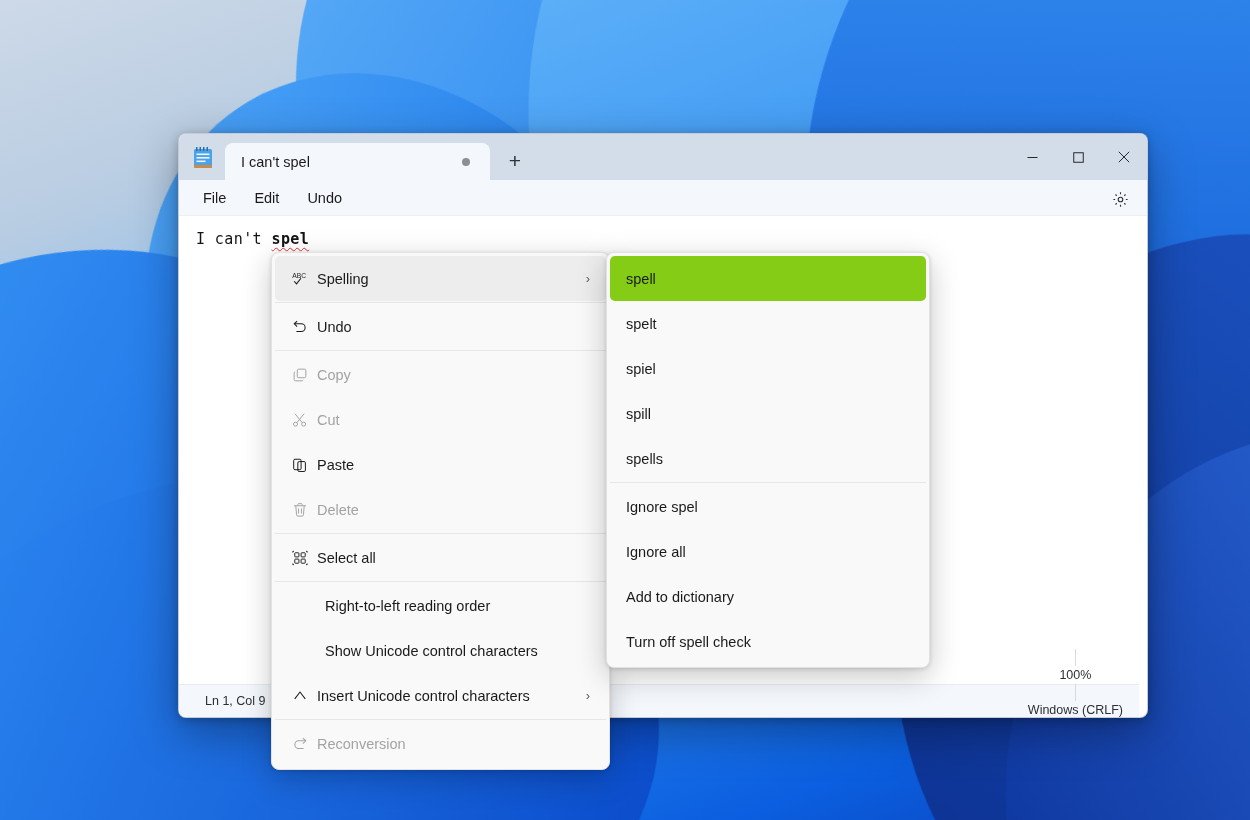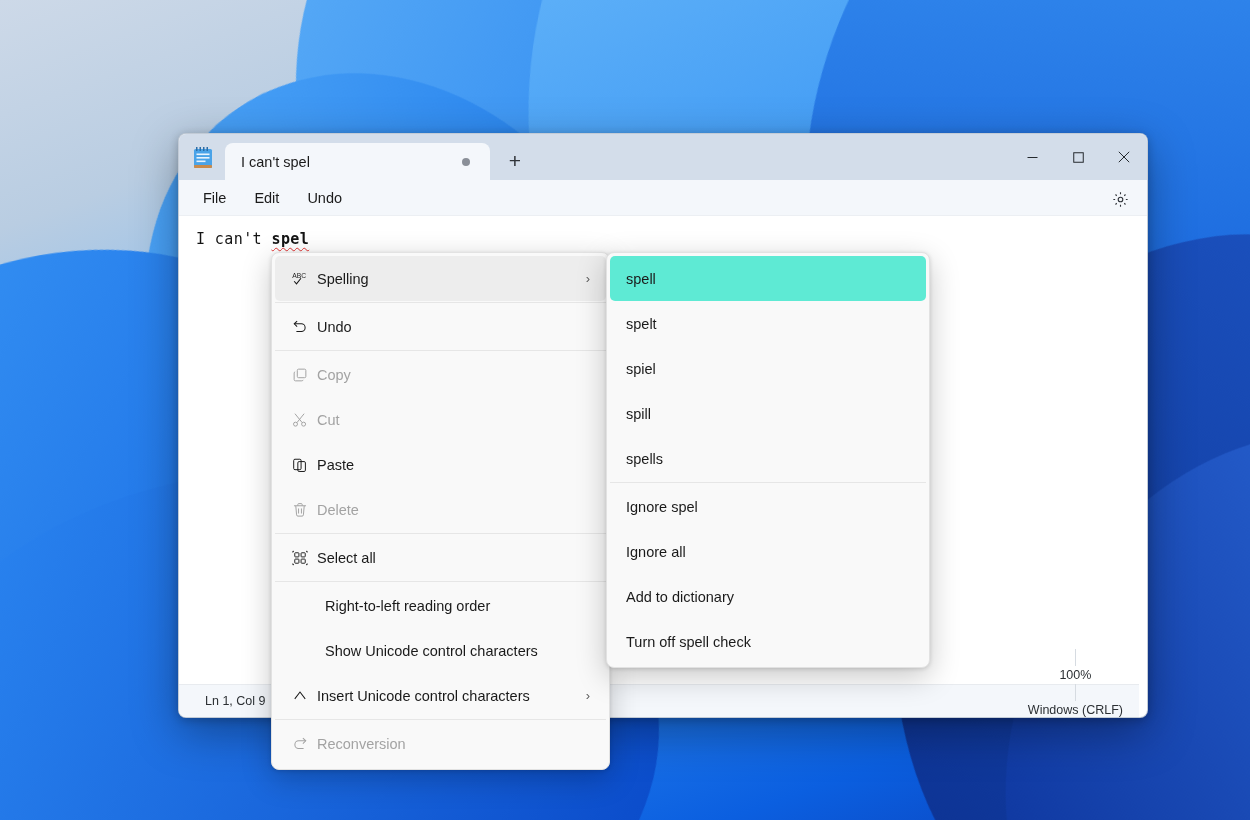--- a/index.html
+++ b/index.html
@@ -112,21 +112,21 @@
   #submenu {
     position:absolute; left:606px; top:252px; width:324px;
     background:#f9f9f9; border:1px solid #e2e2e2; border-radius:8px;
     box-shadow:0 9px 30px rgba(0,0,0,.22), 0 1px 4px rgba(0,0,0,.14);
     padding:3px; overflow:hidden;
   }
   .sub-item {
     height:45px; display:flex; align-items:center; border-radius:5px;
     padding:0 16px; font-size:14.5px; color:#1a1a1a;
   }
-  .sub-item.selected { background:#5eead4; }
+  .sub-item.selected { background:#84cc16; }
   .sub-sep { height:1px; background:#e6e6e6; margin:1px 0; }
 </style>
 </head>
 <body>
 
 <div id="desktop">
   <div class="petal" style="left:300px;top:-210px;width:560px;height:640px;background:linear-gradient(140deg,#5fb0f7,#1878ee);transform:rotate(-18deg);"></div>
   <div class="petal" style="left:530px;top:-290px;width:620px;height:760px;background:linear-gradient(150deg,#77c3fb,#1a7ef0);transform:rotate(8deg);"></div>
   <div class="petal" style="left:820px;top:-230px;width:520px;height:700px;background:linear-gradient(160deg,#3f9bf6,#0d55d4);transform:rotate(22deg);"></div>
   <div class="petal" style="left:160px;top:60px;width:470px;height:560px;background:linear-gradient(140deg,#52a9f8,#1270e8);transform:rotate(-34deg);"></div>

